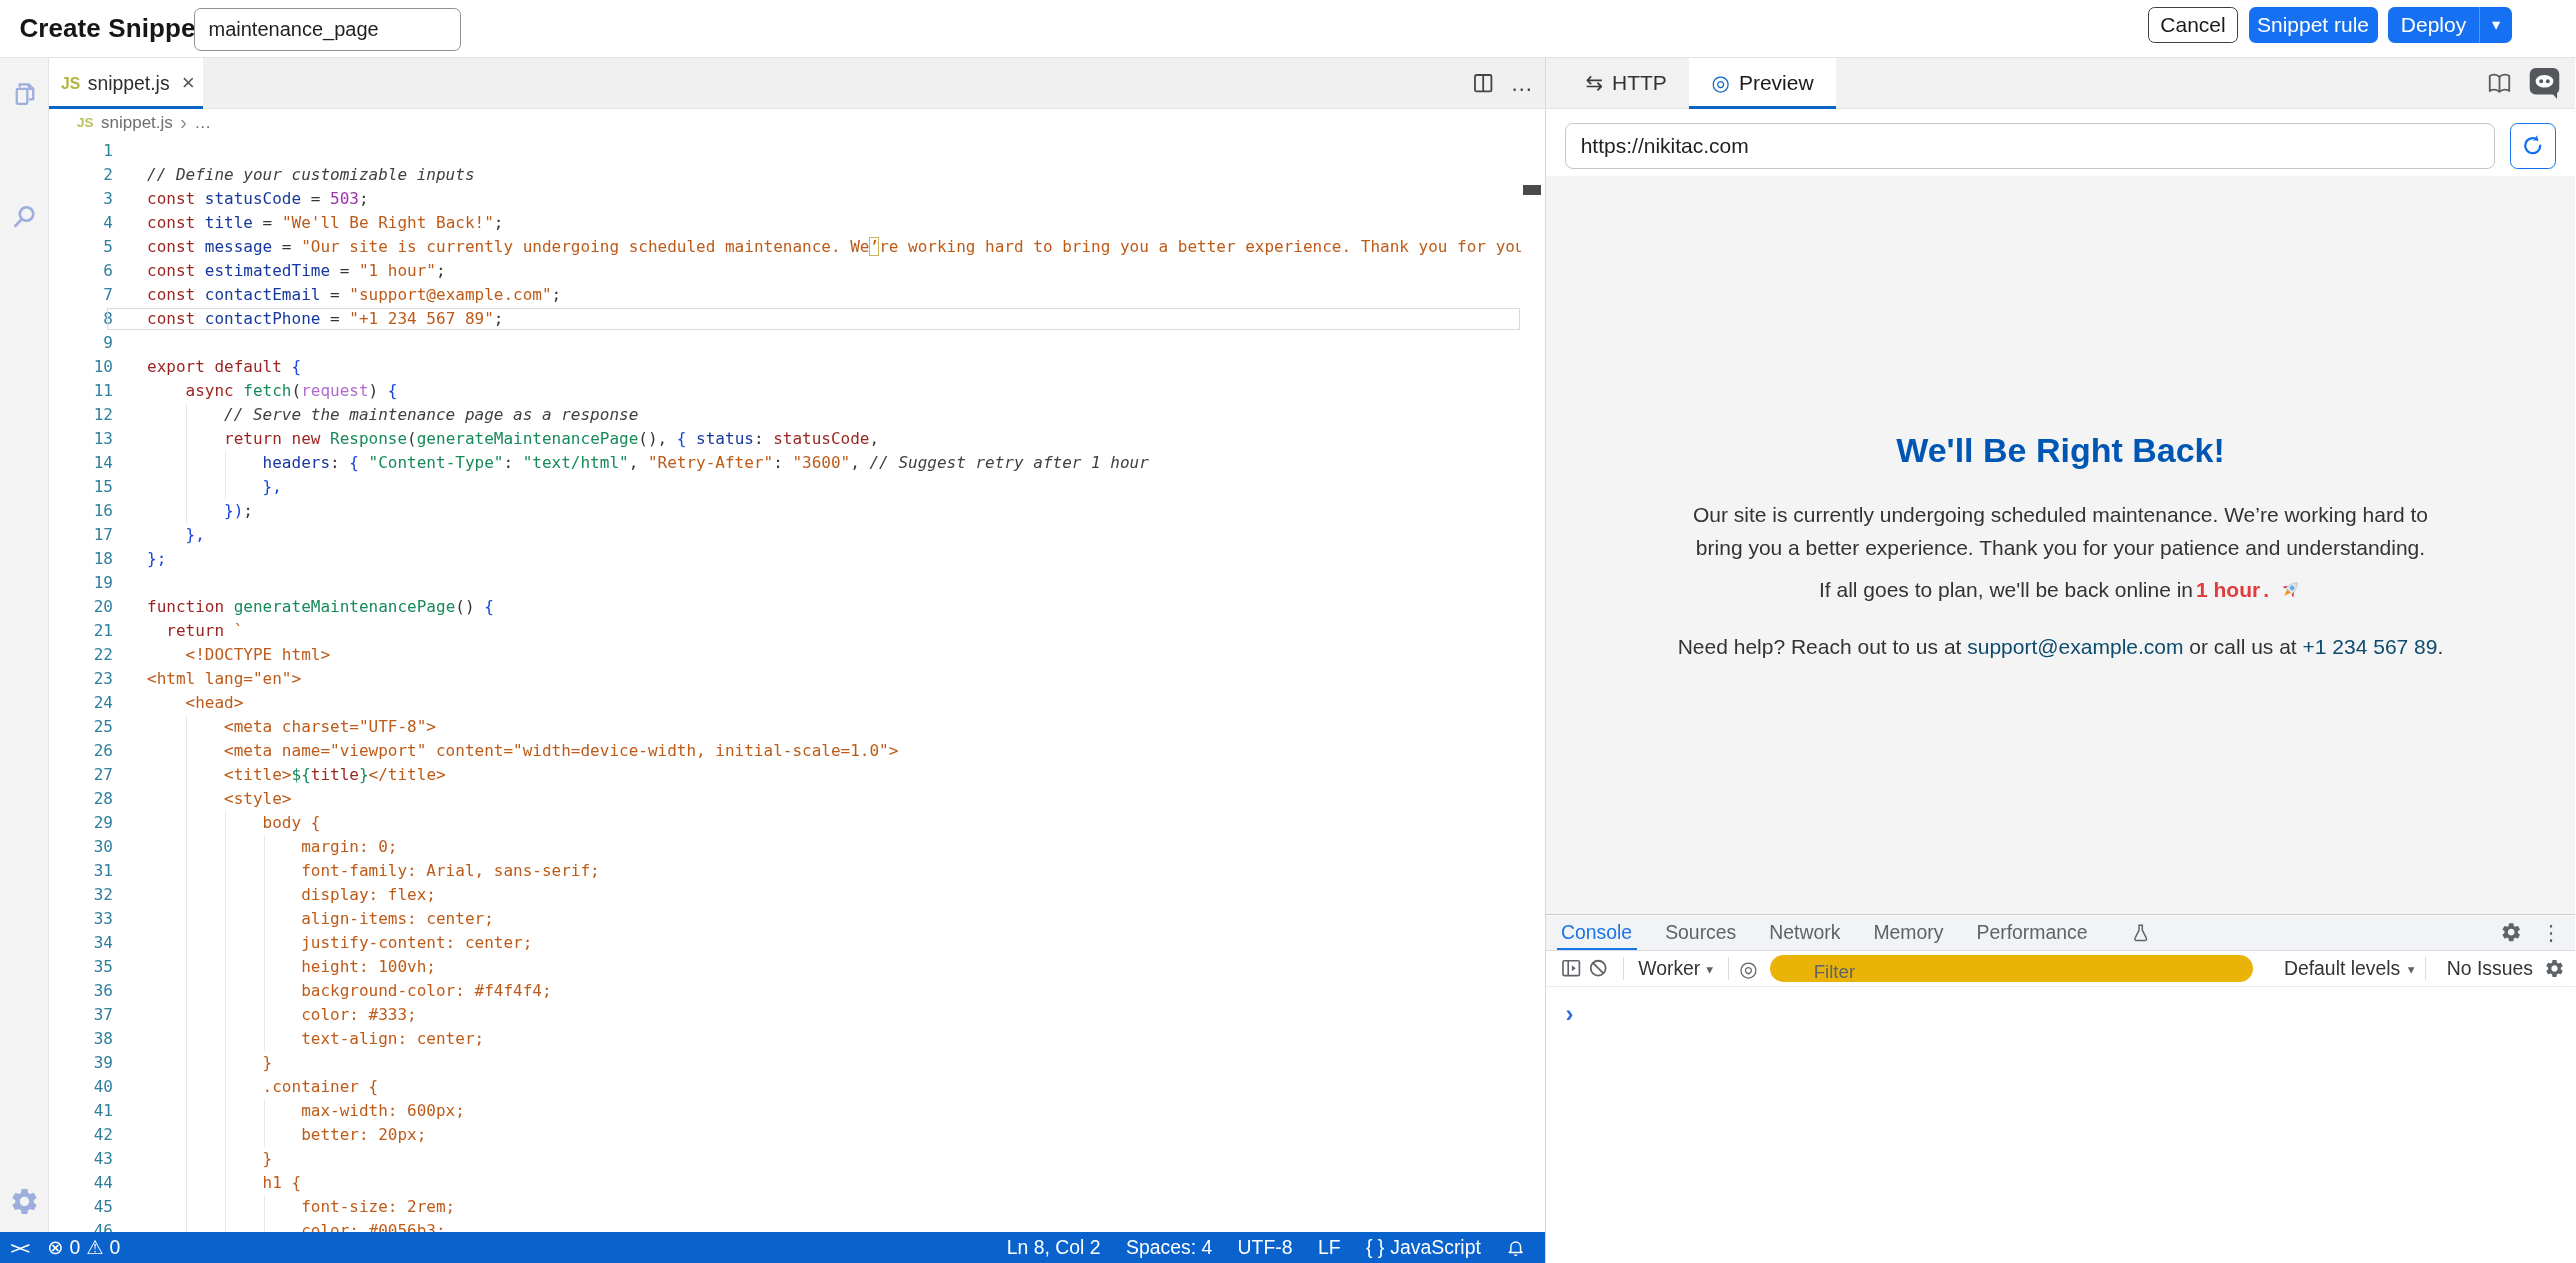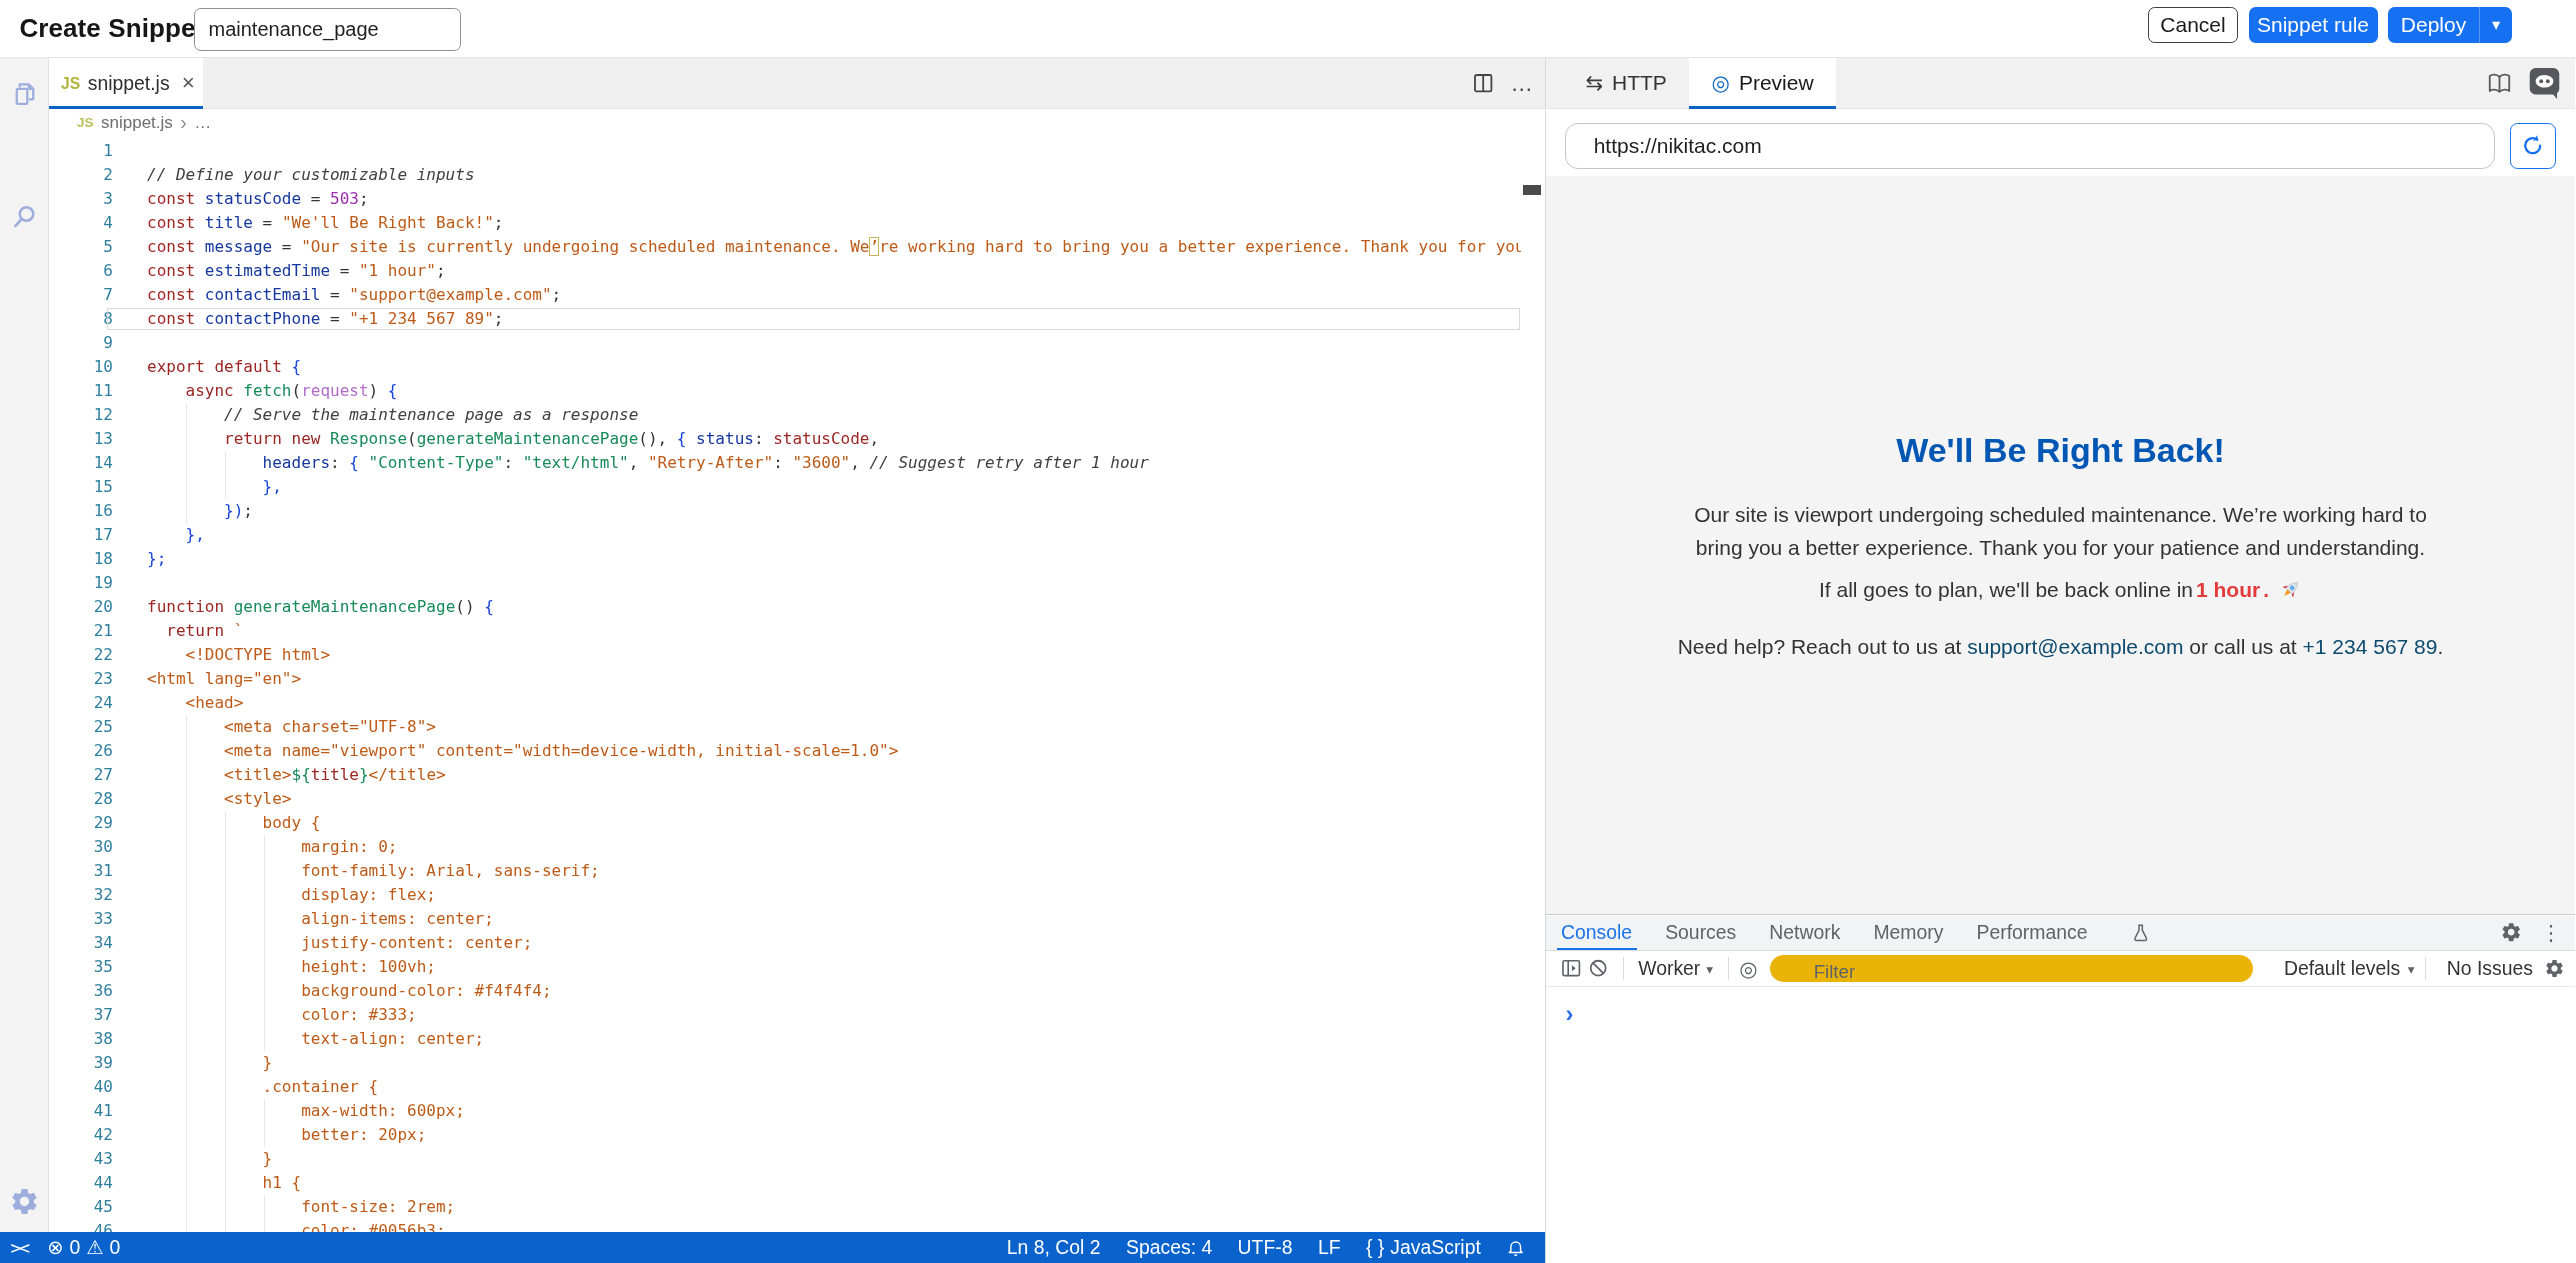--- a/index.html
+++ b/index.html
@@ -81,21 +81,21 @@
           padding: 0 22.4px; cursor: pointer; position: relative; }
   .ptab.first { margin-left: 17px; }
   .ptab.active { background: #fff; color: #1a1a1a; }
   .ptab.active::after { content: ""; position: absolute; left: 0; bottom: 0; width: 100%; height: 3px; background: #0C64C2; }
   .ptab-ico { font-size: 21px; color: #3C3C3C; }
   .ptab.active .ptab-ico { color: #0C64C2; }
   .ptabs-icons { margin-left: auto; margin-right: 15px; display: flex; align-items: center; gap: 16.4px; }
 
   .urlrow { position: absolute; left: 0; top: 52px; width: 1029px; height: 67px; background: #fff; }
   .url-input { position: absolute; left: 18.7px; top: 12.7px; width: 930px; height: 46px; border: 1.5px solid #C6C6C6;
-               border-radius: 13px; font-size: 21px; color: #1f1f1f; padding: 0 28px;
+               border-radius: 8px; font-size: 21px; color: #1f1f1f; padding: 0 15px;
                font-family: "Liberation Sans", sans-serif; }
   .refresh-btn { position: absolute; left: 964px; top: 12.7px; width: 46px; height: 46px; border: 1.5px solid #1571F1;
                  border-radius: 7.5px; background: #fff; display: flex; align-items: center; justify-content: center;
                  cursor: pointer; }
 
   .preview { position: absolute; left: 0; top: 118px; width: 1029px; height: 738px; background: #F4F4F4;
              display: flex; flex-direction: column; align-items: center; justify-content: center; text-align: center; }
   .pv-h1 { font-size: 34px; font-weight: bold; color: #0056B3; }
   .pv-p1 { margin-top: 28px; font-size: 21px; color: #333; line-height: 33px; max-width: 770px; }
   .pv-p2 { margin-top: 14px; font-size: 21px; color: #333; display: flex; align-items: center; gap: 3px; }
@@ -508,21 +508,21 @@
     <button class="refresh-btn">
       <svg width="25.4" height="25.4" viewBox="0 0 34 34" fill="none">
         <path d="M27 17 a10 10 0 1 1 -4-8" stroke="#1571F1" stroke-width="3" stroke-linecap="round"></path>
         <path d="M23 3 l1 6.5 -6.5 1 z" fill="#1571F1"></path>
       </svg>
     </button>
   </div>
 
   <div class="preview">
     <div class="pv-h1">We'll Be Right Back!</div>
-    <div class="pv-p1">Our site is viewport undergoing scheduled maintenance. We’re working hard to bring you a better experience. Thank you for your patience and understanding.</div>
+    <div class="pv-p1">Our site is currently undergoing scheduled maintenance. We’re working hard to bring you a better experience. Thank you for your patience and understanding.</div>
     <div class="pv-p2">
       <span>If all goes to plan, we'll be back online in </span>
       <span class="pv-time">1 hour</span>
       <span class="pv-time">.</span>
       <svg width="24" height="24" viewBox="0 0 32 32" style="margin-left:6px">
         <g transform="rotate(45 16 16)">
           <path d="M16 2 C20 6 22 12 22 18 l-12 0 C10 12 12 6 16 2 z" fill="#DDE3EA" stroke="#B9C2CC" stroke-width="1"></path>
           <circle cx="16" cy="12" r="3" fill="#5DADEC"></circle>
           <path d="M10 14 l-4 6 4 -1 z" fill="#DD2E44"></path>
           <path d="M22 14 l4 6 -4 -1 z" fill="#DD2E44"></path>

